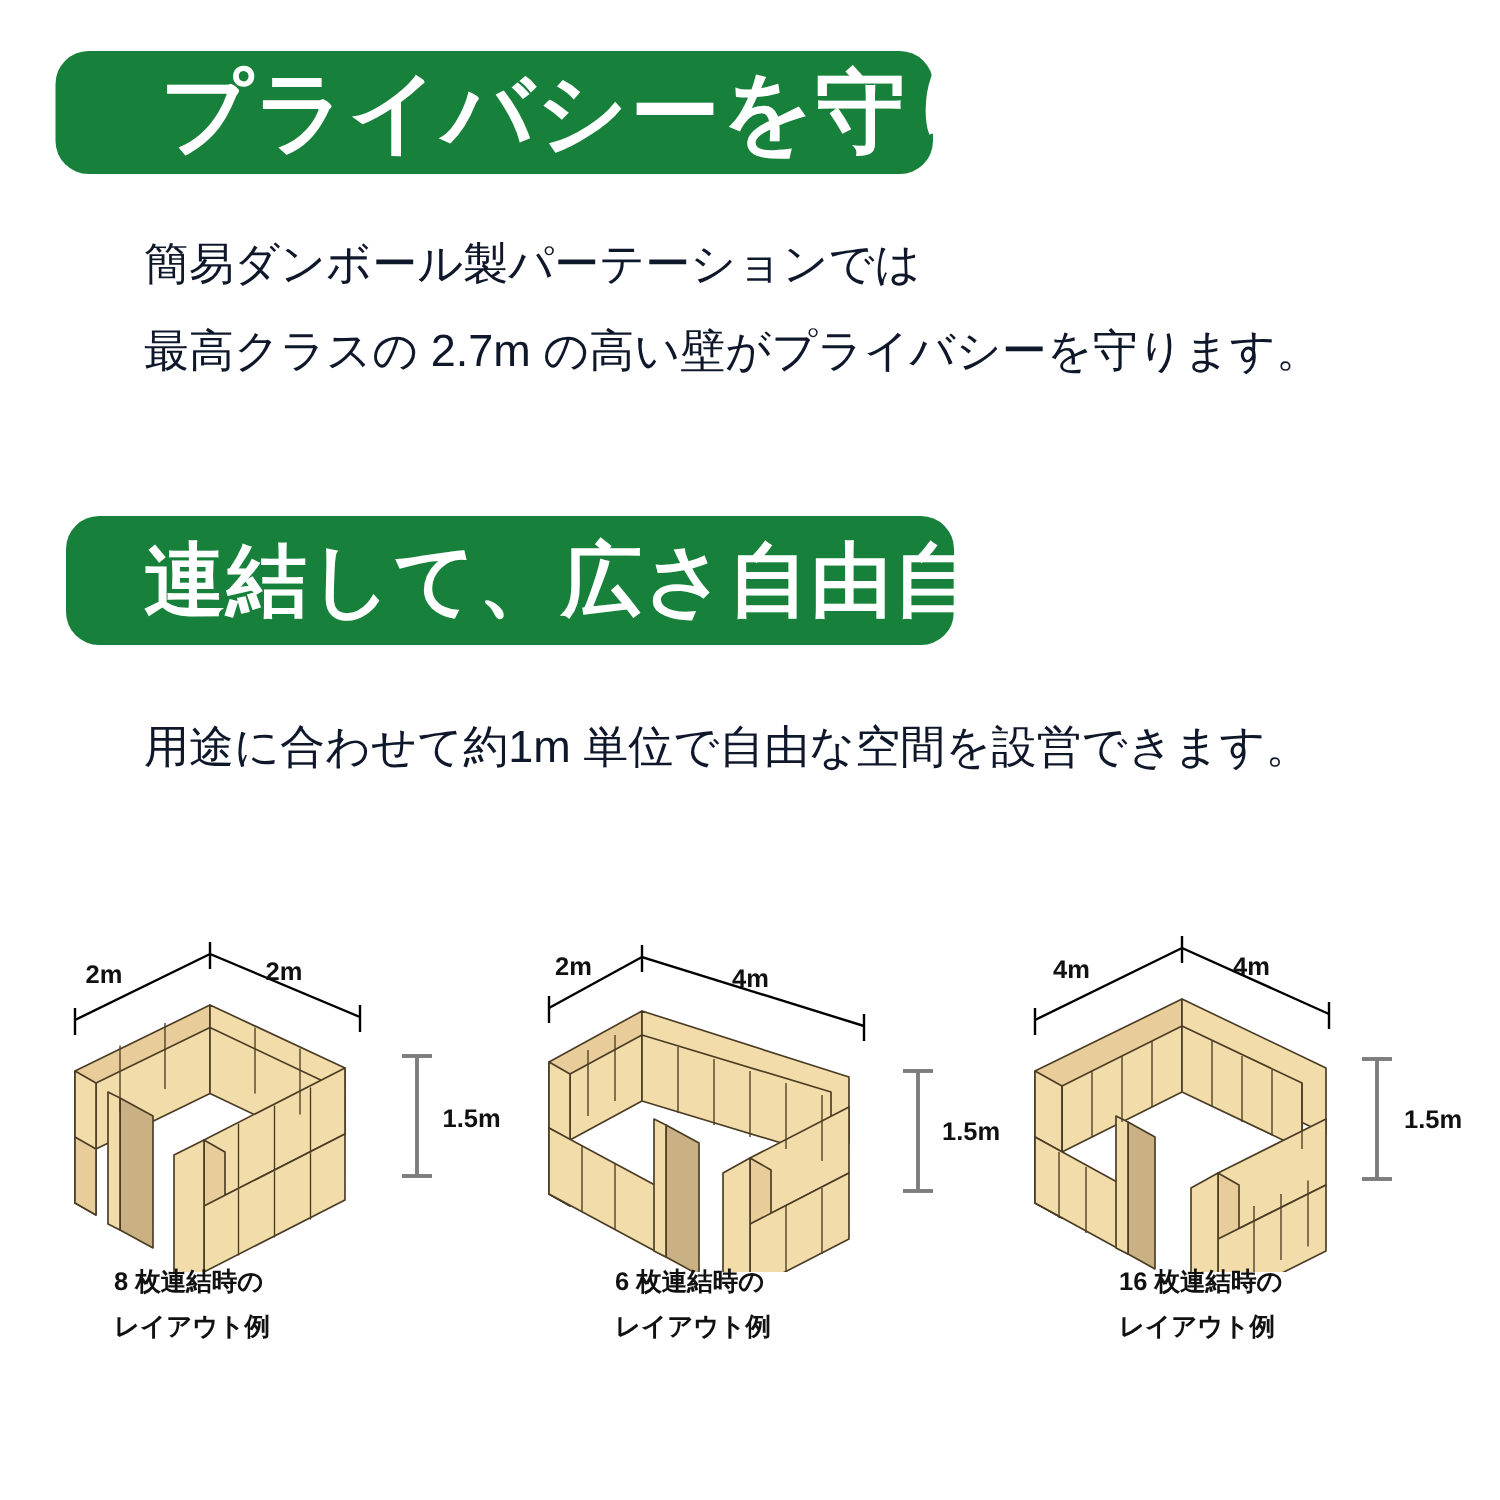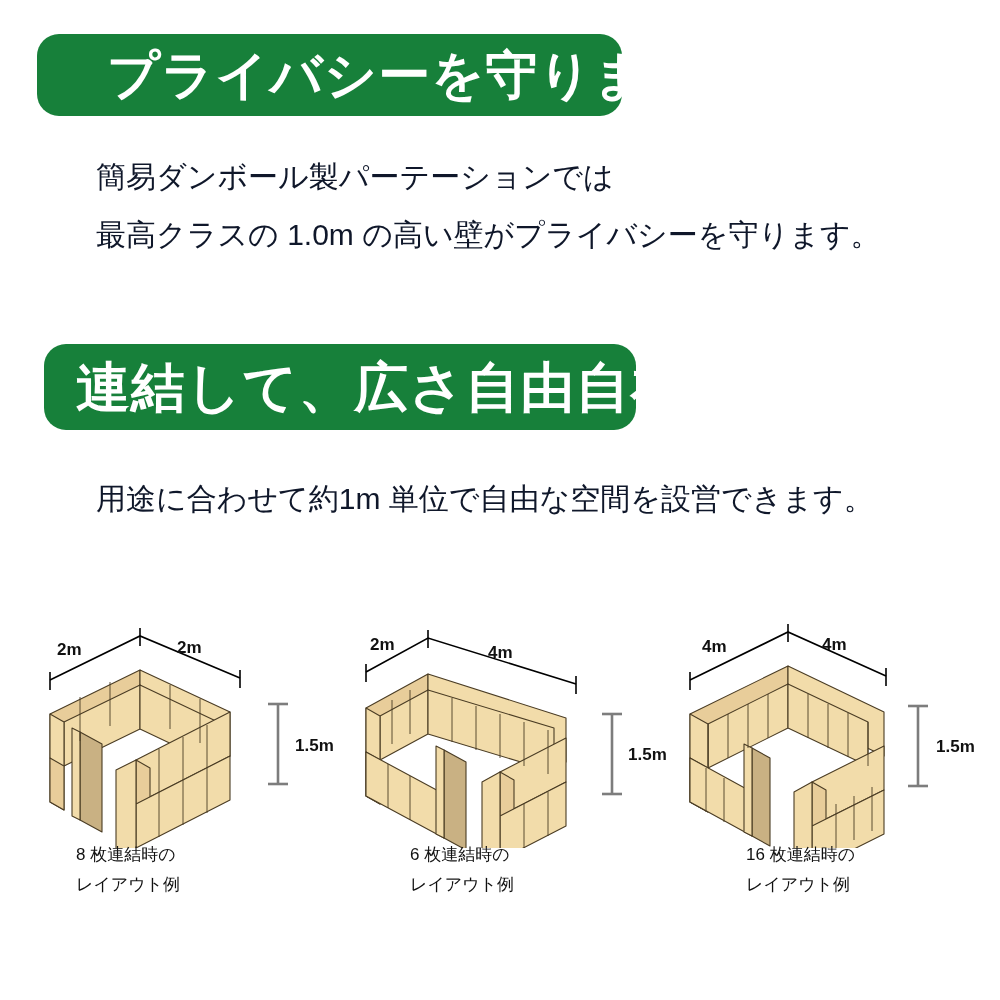--- a/index.html
+++ b/index.html
@@ -39,28 +39,28 @@
     white-space: nowrap;
     line-height: 1;
   }
   #banner-1 {
     left: 37px;
     top: 34px;
     width: 585px;
     height: 82px;
     padding-left: 70px;
   }
-  #banner-1 .banner-text { font-size: 52px; }
+  #banner-1 .banner-text { font-size: 60px; }
 
   #banner-2 {
     left: 44px;
     top: 344px;
     width: 592px;
     height: 86px;
-    padding-left: 32px;
+    padding-left: 52px;
   }
   #banner-2 .banner-text { font-size: 54px; }
 
   
   .para {
     position: absolute;
     font-size: 30px;
     line-height: 58px;
     color: #0f172a;
     white-space: nowrap;
@@ -95,34 +95,34 @@
     top: 232px;
     width: 320px;
     text-align: left;
     font-size: 17px;
     line-height: 30px;
     color: #111111;
   }
   #diagram-1 .caption { padding-left: 48px; }
   #diagram-2 .caption { padding-left: 62px; }
   #diagram-3 .caption { padding-left: 68px; }
-  .caption-line { display: block; white-space: nowrap; }
+  .caption-line { display: block; white-space: nowrap; font-weight: bold; }
 </style>
 </head>
 <body>
 
 <div class="page">
 
   <div class="banner" id="banner-1">
     <span class="banner-text">プライバシーを守ります</span>
   </div>
 
   <div class="para" id="para-1">
     <span class="para-line">簡易ダンボール製パーテーションでは</span>
-    <span class="para-line">最高クラスの 1.0m の高い壁がプライバシーを守ります。</span>
+    <span class="para-line">最高クラスの 2.7m の高い壁がプライバシーを守ります。</span>
   </div>
 
   <div class="banner" id="banner-2">
     <span class="banner-text">連結して、広さ自由自在</span>
   </div>
 
   <div class="para" id="para-2">
     <span class="para-line">用途に合わせて約1m 単位で自由な空間を設営できます。</span>
   </div>
 

